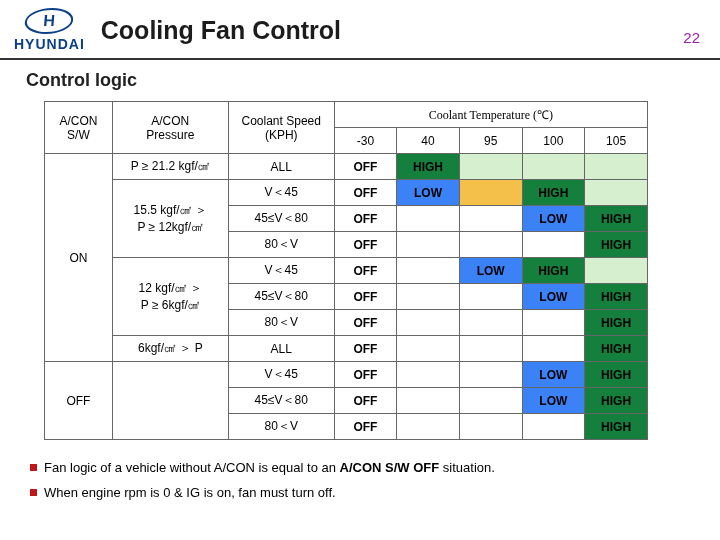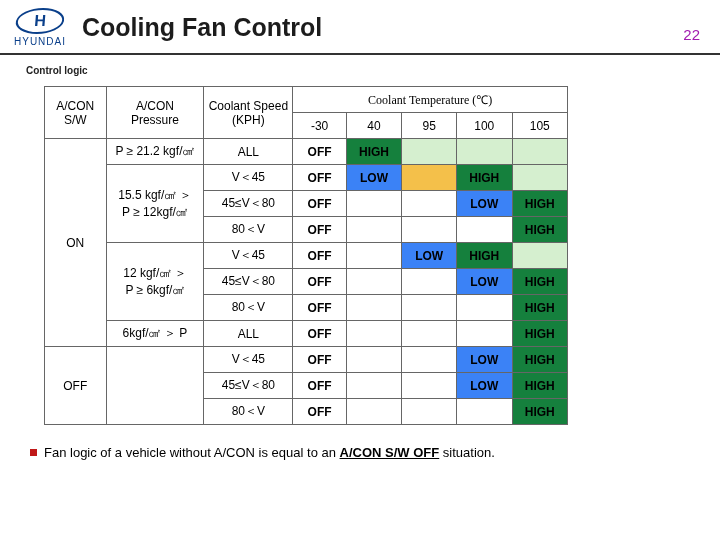--- a/index.html
+++ b/index.html
@@ -37,49 +37,49 @@
     position: absolute;
     left: 50%;
     top: 50%;
     transform: translate(-50%, -50%) skewX(20deg);
     font-weight: bold;
     font-style: italic;
     color: #0a3f8a;
     font-size: 16px;
   }
   .brand {
-    font-size: 10px;
-    font-weight: normal;
+    font-size: 14px;
+    font-weight: bold;
     color: #0a3f8a;
     letter-spacing: 1px;
     margin-top: 2px;
   }
   .title {
     font-size: 25px;
     font-weight: bold;
     color: #1c1c1c;
   }
   .pagenum {
     margin-left: auto;
     font-size: 15px;
     color: #a21caf;
     padding-top: 14px;
   }
   .section {
     padding: 10px 26px 0 26px;
   }
   .subtitle {
-    font-size: 10px;
+    font-size: 18px;
     font-weight: bold;
     color: #222;
     margin-bottom: 10px;
   }
   table.ctl {
     border-collapse: collapse;
-    width: 524px;
+    width: 604px;
     margin-left: 18px;
     font-size: 12px;
   }
   table.ctl th, table.ctl td {
     border: 1px solid #666;
     padding: 3px 4px;
     text-align: center;
     height: 19px;
   }
   table.ctl th {
@@ -103,21 +103,21 @@
     line-height: 1.9;
   }
   .bullet {
     display: inline-block;
     width: 7px;
     height: 7px;
     background: #c01818;
     margin-right: 7px;
     vertical-align: 1px;
   }
-  .u { text-decoration: underline; font-weight: bold; }
+  .u { font-weight: bold; }
 </style>
 </head>
 <body>
 
 <div class="header">
   <div class="logo-wrap">
     <div class="logo-oval">
       <span class="logo-h">H</span>
     </div>
     <div class="brand">HYUNDAI</div>
@@ -247,13 +247,16 @@
       <td class="c-high">HIGH</td>
     </tr>
   </tbody>
     </table>
 </div>
 
 <div class="notes">
   <div>
     <span class="bullet"></span><span>Fan logic of a vehicle without A/CON is equal to an </span><span class="u">A/CON S/W OFF</span><span> situation.</span>
   </div>
+  <div>
+    <span class="bullet"></span><span>When engine rpm is 0 &amp; IG is on, fan must turn off.</span>
+  </div>
 </div>
 
 </body></html>

